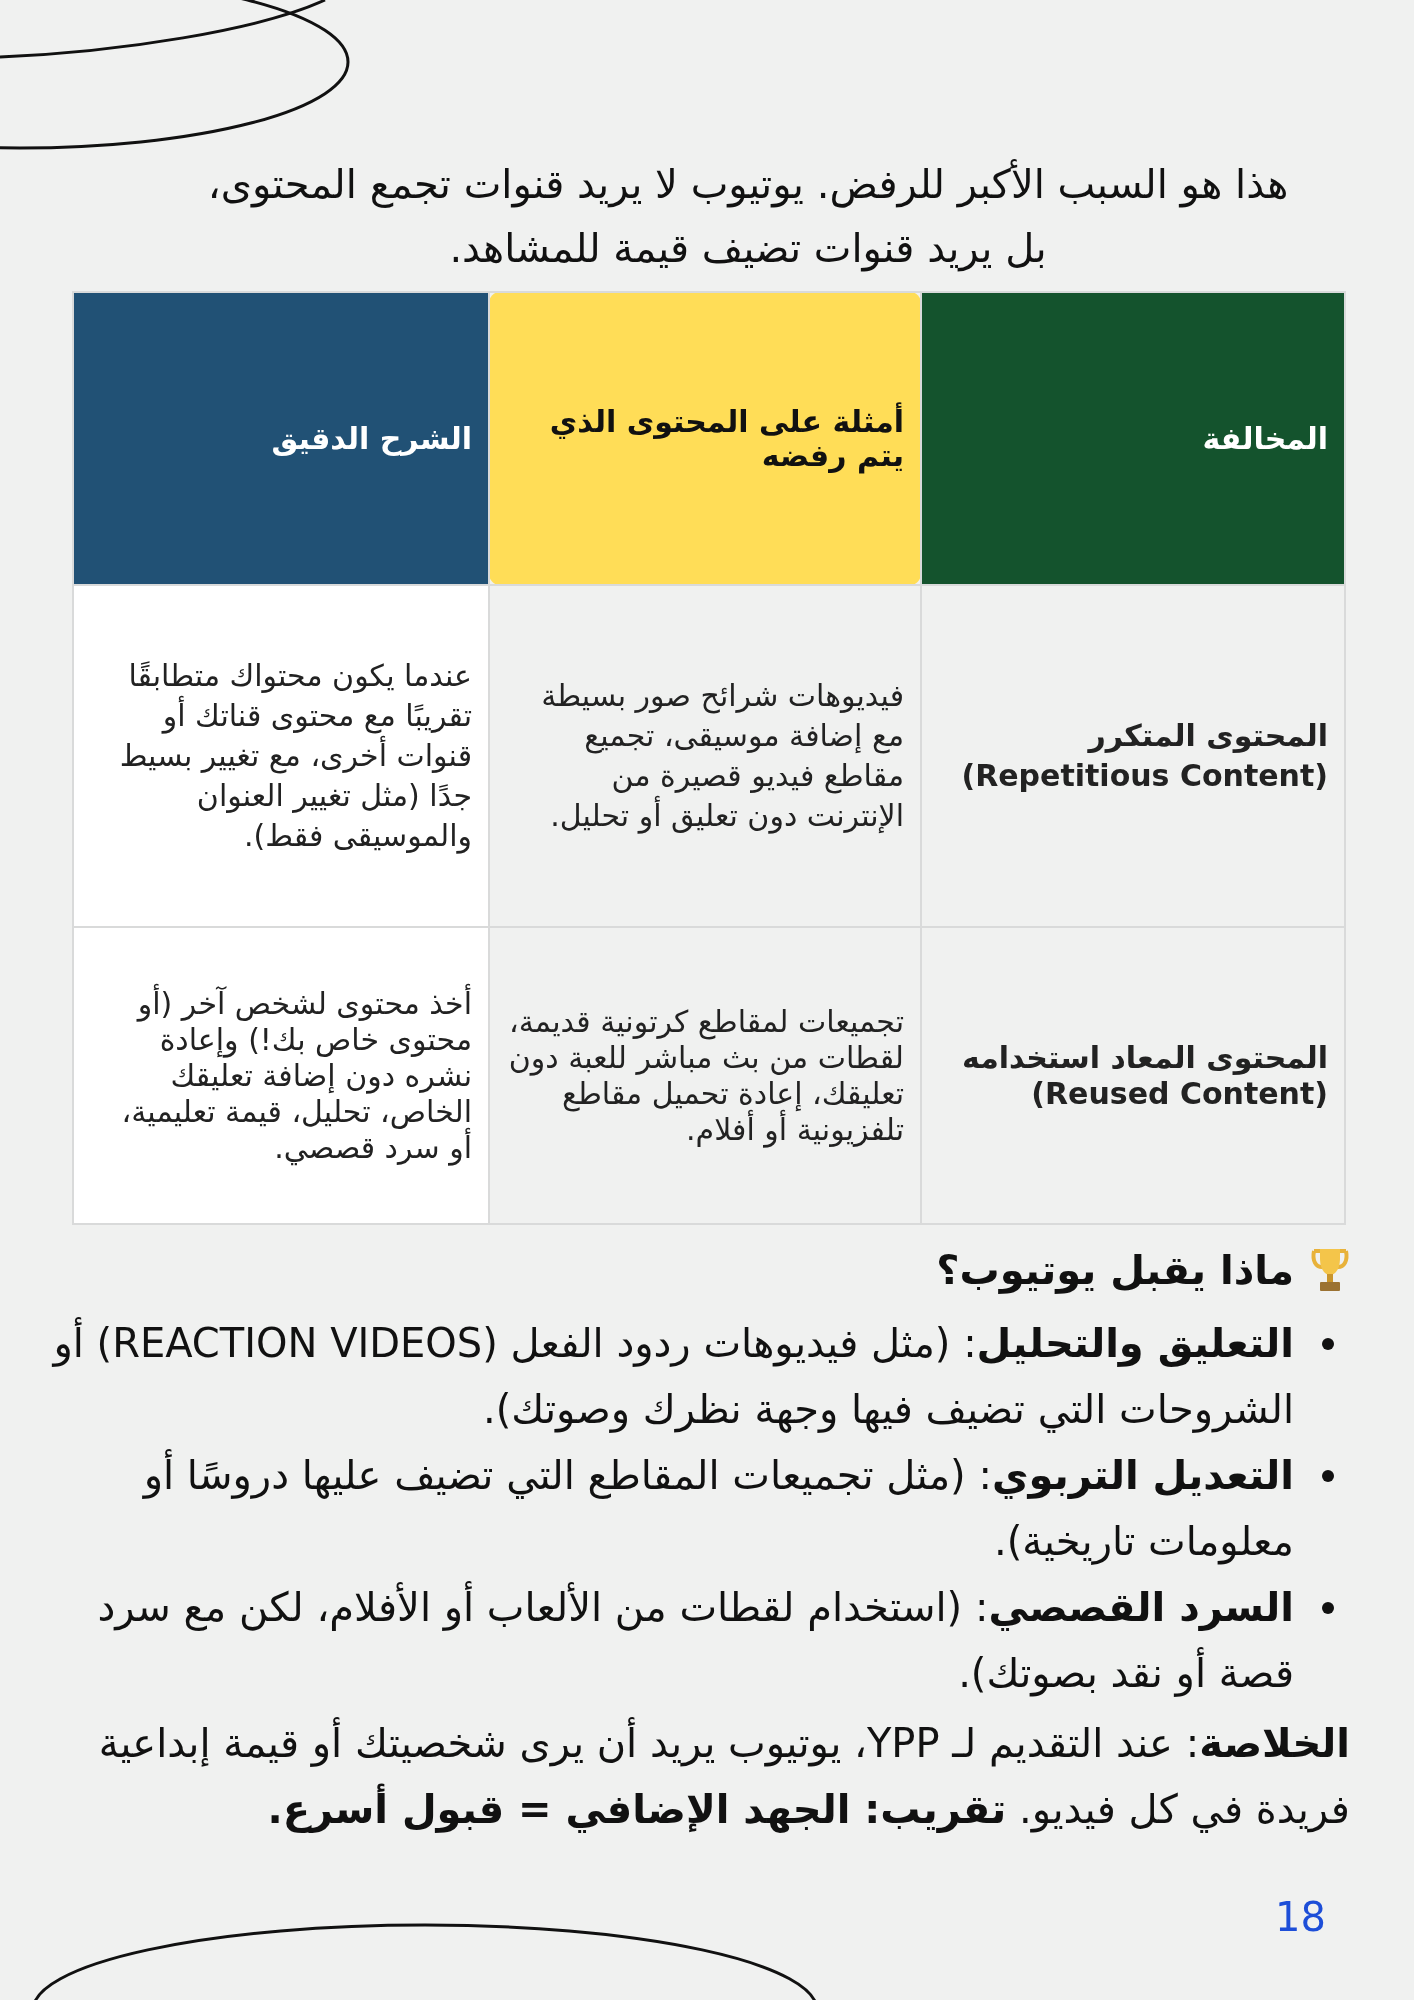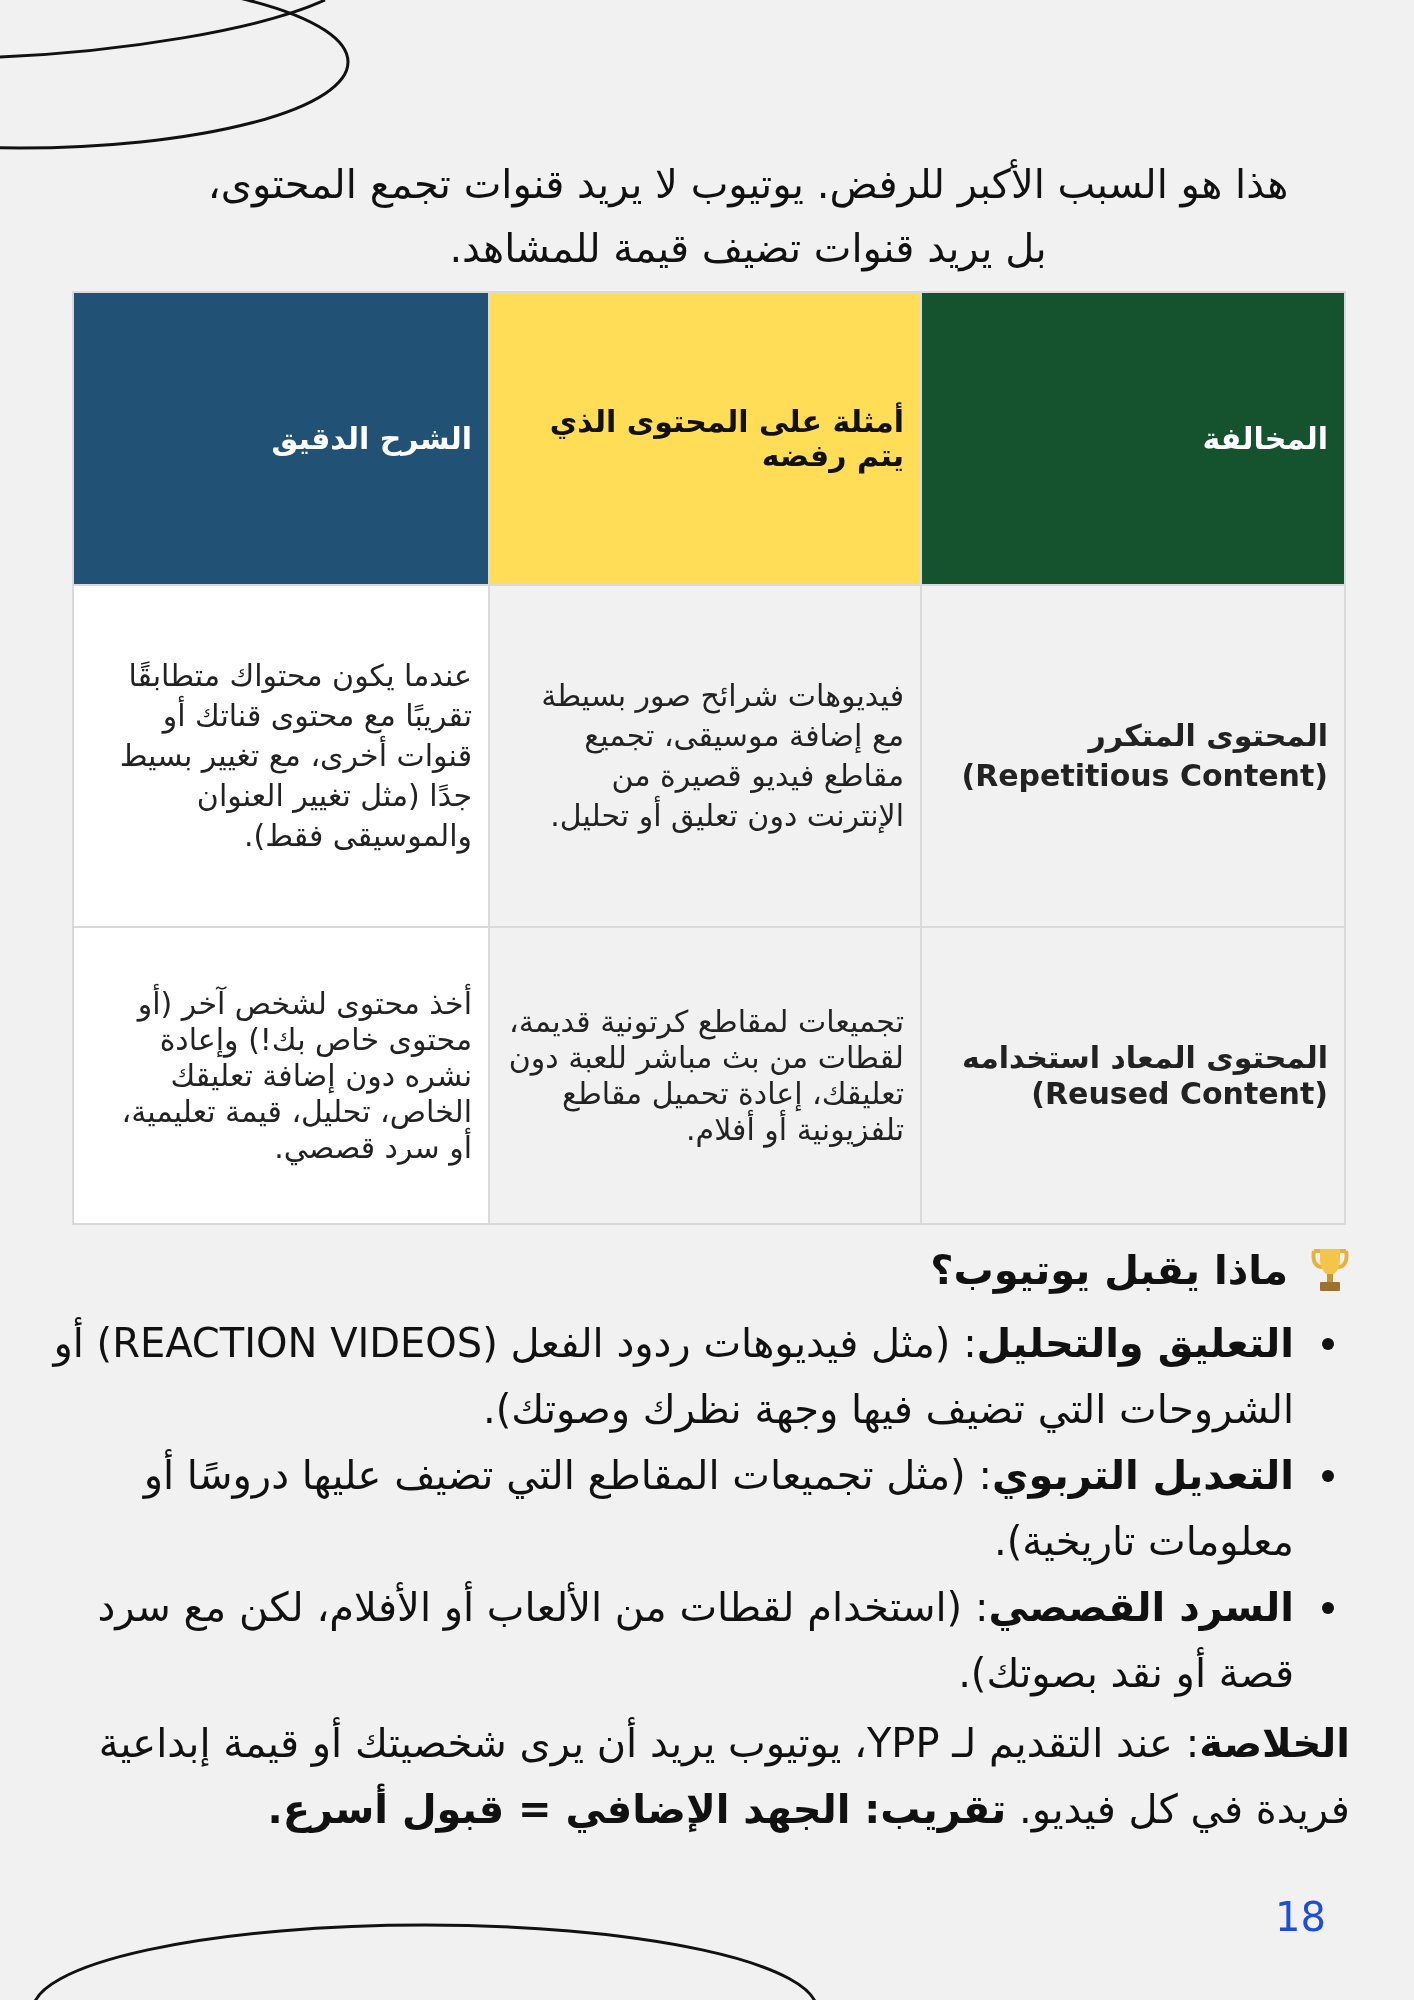--- a/index.html
+++ b/index.html
@@ -42,41 +42,41 @@
       vertical-align: middle;
     }
     table.rules th {
       height: 291px;
       font-size: 30px;
       font-weight: bold;
       line-height: 34px;
       margin-top: 8px;
     }
     th.c-violation { background: #14532d; color: #ffffff; width: 390px; }
-    th.c-examples { background: #ffdd57; color: #111; width: 398px; }
+    th.c-examples { background: #ffdd57; color: #111; width: 398px; border-radius: 11px; }
     th.c-detail { background: #215175; color: #ffffff; }
     td { font-size: 30px; line-height: 40px; color: #222; }
     td.c-violation { background: #f0f1f0; font-weight: bold; font-size: 30px; line-height: 40px; }
     td.c-violation .en { display: block; font-weight: bold; }
     td.c-examples { background: #f0f1f0; }
     td.c-detail { background: #ffffff; margin-left: 40px; }
     tr.r1 td { height: 340px; }
     tr.r2 td { height: 295px; line-height: 36px; }
 
     .accept-title {
       position: absolute;
       right: 64px;
       top: 1240px;
       direction: rtl;
       font-size: 40px;
       font-weight: bold;
       line-height: 60px;
       display: flex;
       align-items: center;
-      gap: 22px;
+      gap: 16px;
     }
     .trophy { display: inline-block; width: 40px; height: 46px; }
 
     ul.accept {
       position: absolute;
       right: 60px;
       top: 1310px;
       width: 1260px;
       margin: 0;
       padding: 0 60px 0 0;

